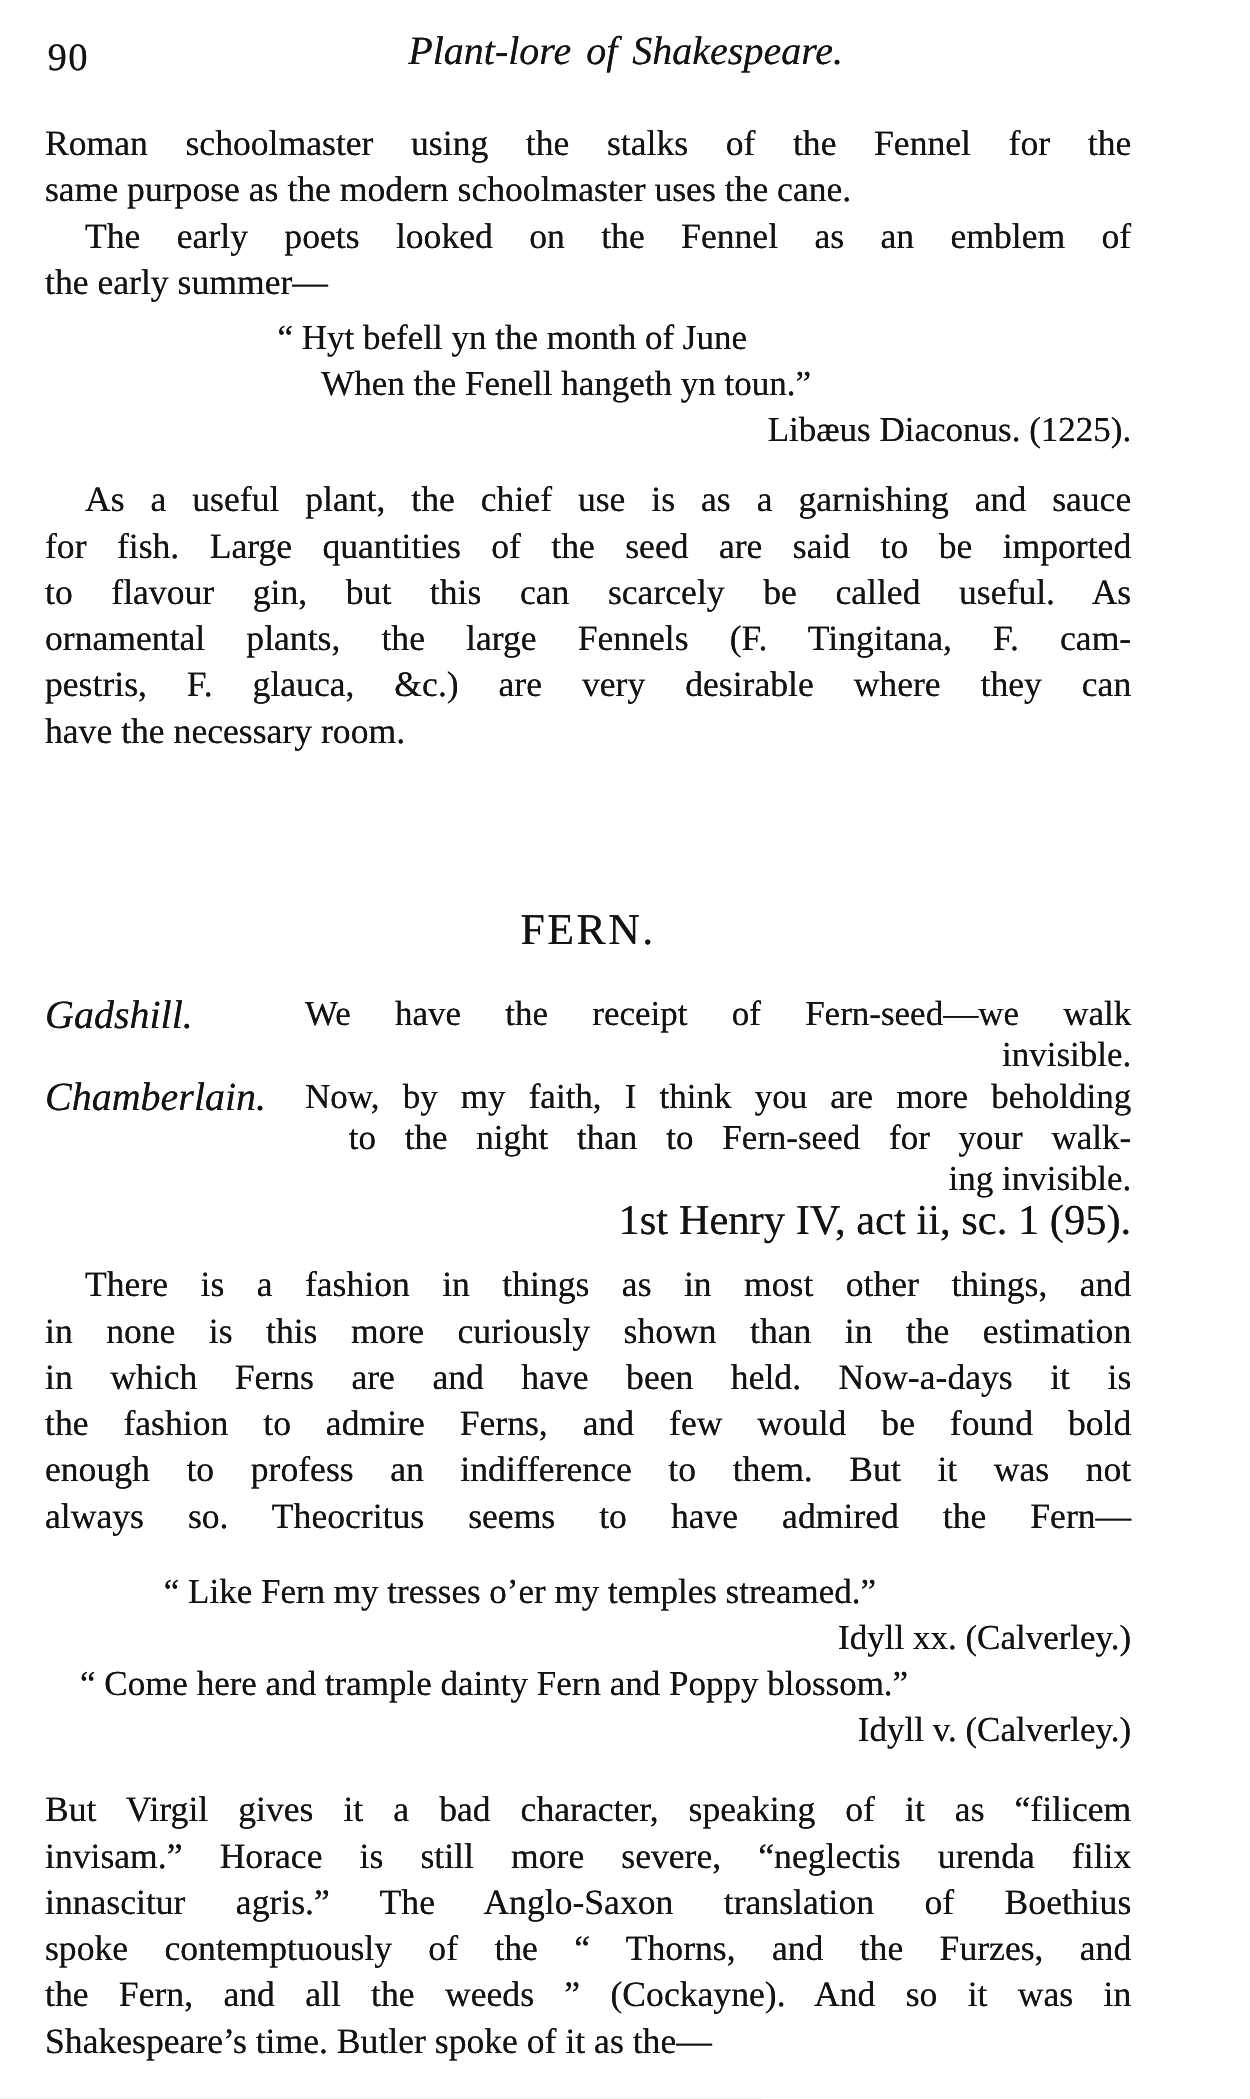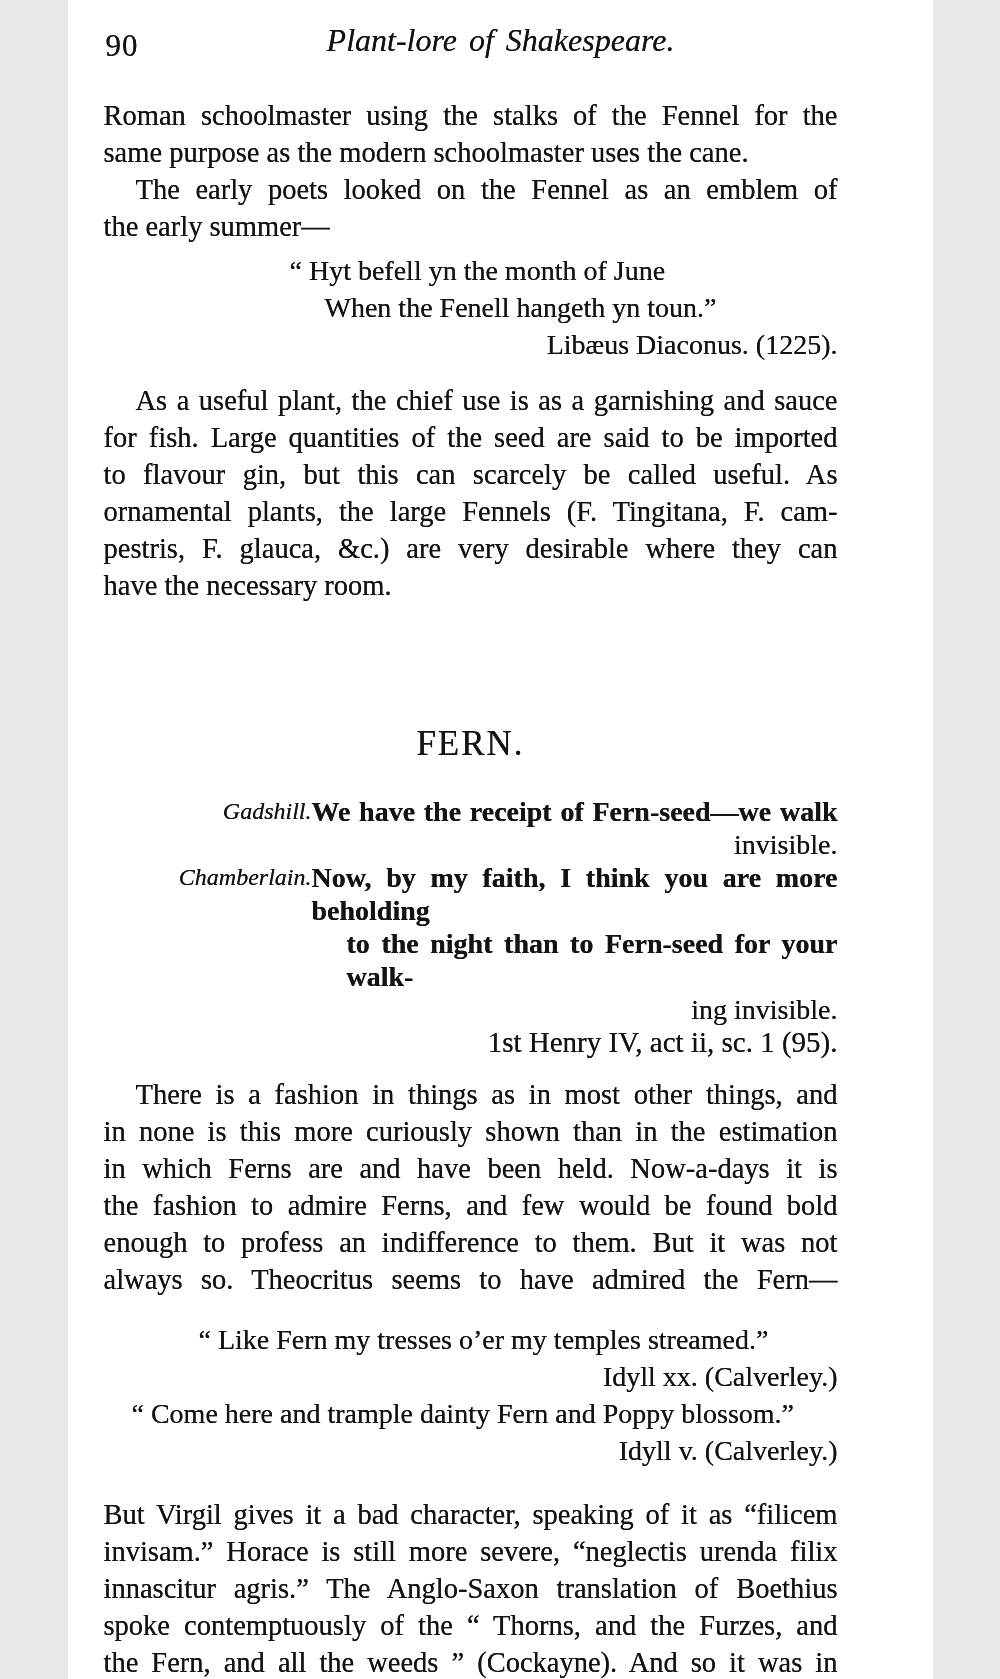--- a/index.html
+++ b/index.html
@@ -1,18 +1,18 @@
 <!DOCTYPE html>
 <html><head>
 <meta charset="utf-8">
 <style>
   html, body { margin: 0; padding: 0; background: #e8e8e8; }
   .page {
     position: relative;
-    width: 865px;
+    width: 1000px;
     height: 1679px;
     margin: 0 auto;
     background: #ffffff;
     color: #131313;
     font-family: "Liberation Serif", "DejaVu Serif", serif;
     box-sizing: border-box;
     padding: 22px 95px 0 36px;
     text-shadow: 0 0 0.5px #222;
     overflow: hidden;
   }
@@ -46,27 +46,27 @@
     margin-top: 121px;
     text-align: center;
     font-size: 35px; line-height: 37px;
     letter-spacing: 2px;
   }
   
   .dialog { margin-top: 33px; }
   .speech { display: flex; }
   .speaker {
     width: 208px; flex-shrink: 0;
-    font-style: italic; font-size: 24px; line-height: 33px; text-align: right;
+    font-style: italic; font-size: 32px; line-height: 33px;
   }
   .speech-text { flex: 1; }
   .sline { font-size: 28px; line-height: 33px; text-align: right; }
   .sline.cont { padding-left: 35px; }
-  .sjust { text-align: justify; text-align-last: justify; font-weight: bold; }
-  .citation { font-size: 29px; line-height: 33px; text-align: right; }
+  .sjust { text-align: justify; text-align-last: justify; }
+  .citation { font-size: 34px; line-height: 33px; text-align: right; }
   .para4 { margin-top: 17px; }
   
   .quote-idyll1 { margin-top: 23px; }
   .quote-idyll1 .qline { margin-left: 95px; }
   .quote-idyll2 .qline { margin-left: 28px; }
   .qline { font-size: 28px; line-height: 37px; }
   .para5 { margin-top: 27px; }
 </style>
 </head>
 <body>

